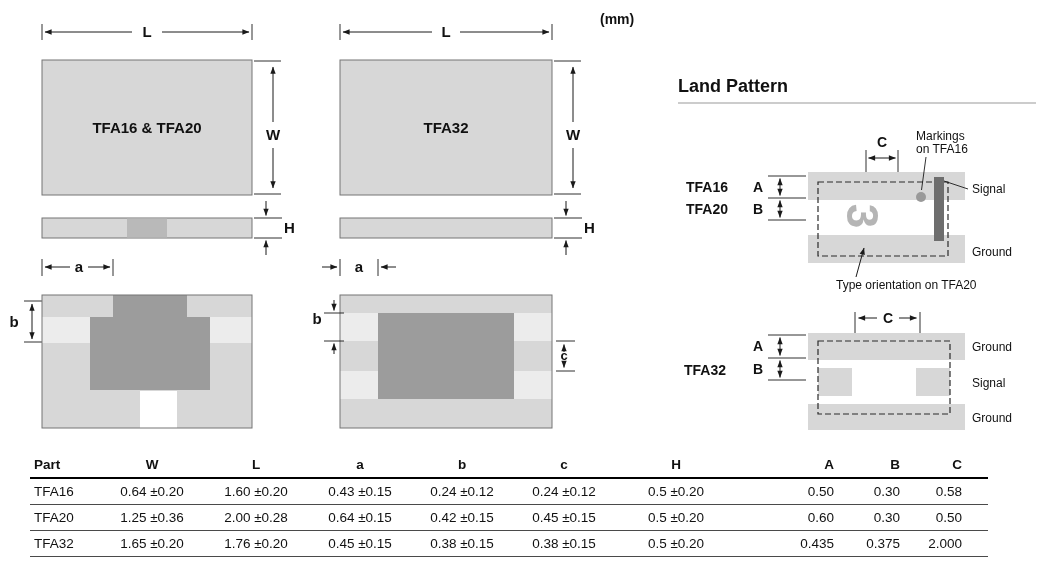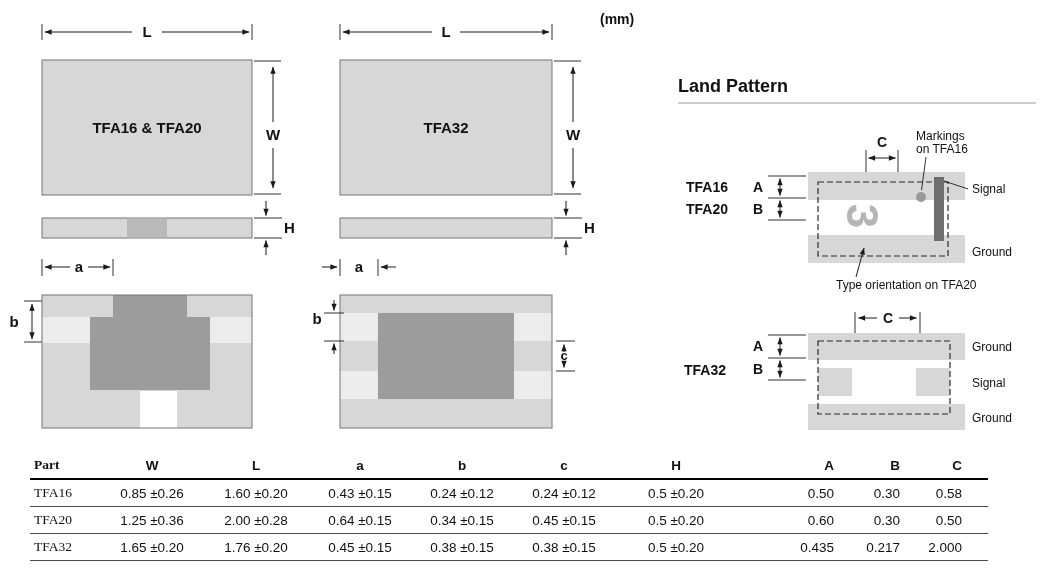--- a/index.html
+++ b/index.html
@@ -19,21 +19,21 @@
   .ext{stroke:#1a1a1a;stroke-width:0.9;fill:none;}
   .outline{fill:none;stroke:#757575;stroke-width:1;}
   .dashed{fill:none;stroke:#2a2a2a;stroke-width:1.2;stroke-dasharray:6 3;}
   .underline{stroke:#999;stroke-width:1;}
 
   .table-wrap{position:absolute;left:30px;top:452px;width:958px;}
   table{border-collapse:collapse;table-layout:fixed;width:100%;font-size:13.5px;}
   th,td{padding:5px 4px;white-space:nowrap;text-align:center;}
   thead th{font-weight:bold;border-bottom:2px solid #000;}
   tbody td{border-bottom:1px solid #4a4a4a;}
-  th:nth-child(1),td:nth-child(1){text-align:left;font-weight:inherit;font-family:Liberation Serif, serif;}
+  th:nth-child(1),td:nth-child(1){text-align:left;font-weight:inherit;}
   thead th:nth-child(1){font-weight:bold;}
   th:nth-child(8),td:nth-child(8){text-align:right;padding-right:4px;}
   th:nth-child(9),td:nth-child(9){text-align:right;padding-right:8px;}
   th:nth-child(10),td:nth-child(10){text-align:right;padding-right:26px;}
 </style>
 </head>
 <body>
 
 <div class="page">
 
@@ -223,51 +223,51 @@
         <th>c</th>
         <th>H</th>
         <th>A</th>
         <th>B</th>
         <th>C</th>
       </tr>
     </thead>
     <tbody>
       <tr>
         <td>TFA16</td>
-        <td>0.85 ±0.26</td>
+        <td>0.64 ±0.20</td>
         <td>1.60 ±0.20</td>
         <td>0.43 ±0.15</td>
         <td>0.24 ±0.12</td>
         <td>0.24 ±0.12</td>
         <td>0.5 ±0.20</td>
         <td>0.50</td>
         <td>0.30</td>
         <td>0.58</td>
       </tr>
       <tr>
         <td>TFA20</td>
         <td>1.25 ±0.36</td>
         <td>2.00 ±0.28</td>
         <td>0.64 ±0.15</td>
-        <td>0.34 ±0.15</td>
+        <td>0.42 ±0.15</td>
         <td>0.45 ±0.15</td>
         <td>0.5 ±0.20</td>
         <td>0.60</td>
         <td>0.30</td>
         <td>0.50</td>
       </tr>
       <tr>
         <td>TFA32</td>
         <td>1.65 ±0.20</td>
         <td>1.76 ±0.20</td>
         <td>0.45 ±0.15</td>
         <td>0.38 ±0.15</td>
         <td>0.38 ±0.15</td>
         <td>0.5 ±0.20</td>
         <td>0.435</td>
-        <td>0.217</td>
+        <td>0.375</td>
         <td>2.000</td>
       </tr>
     </tbody>
   </table>
 </div>
 
 </div>
 
 </body></html>

